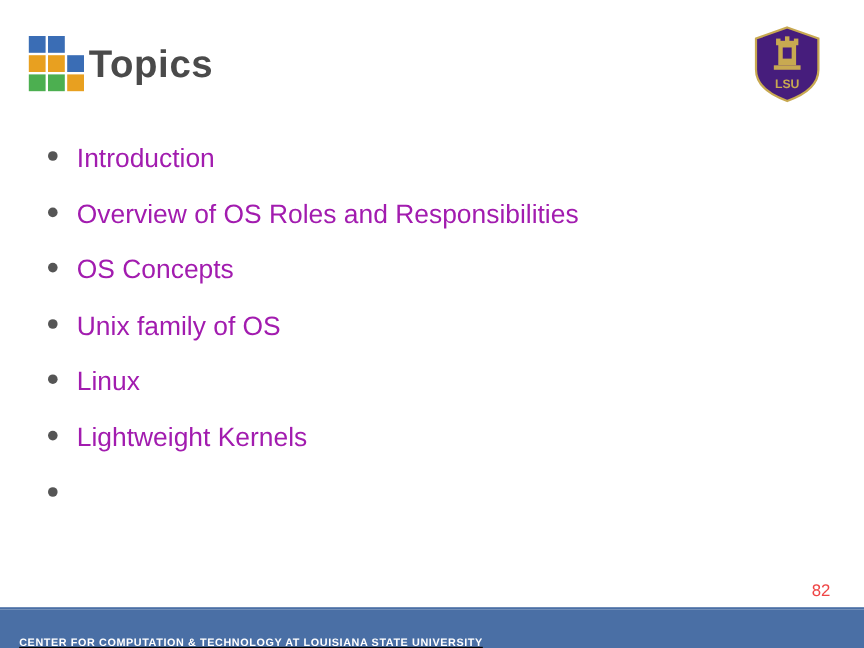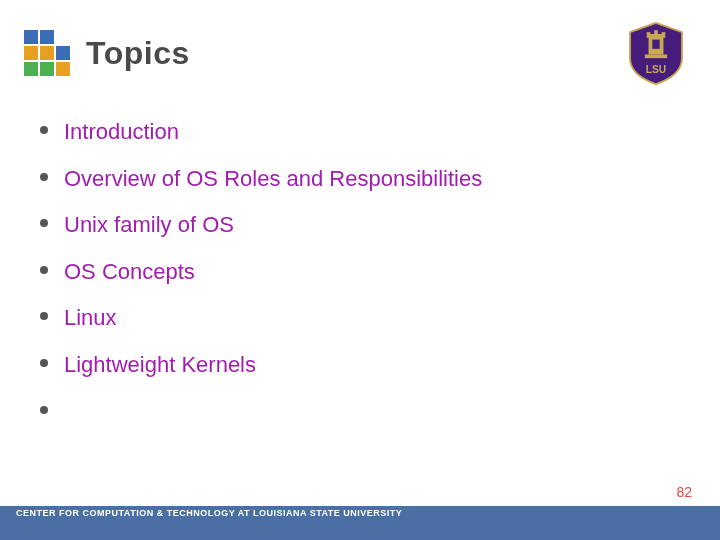--- a/index.html
+++ b/index.html
@@ -26,21 +26,21 @@
     .header {
       display: flex;
       align-items: center;
       padding: 18px 24px 10px 24px;
       justify-content: space-between;
     }
 
     .header-left {
       display: flex;
       align-items: center;
-      gap: 12px;
+      gap: 0;
     }
 
     
     .cct-logo {
       display: grid;
       grid-template-columns: repeat(3, 14px);
       grid-template-rows: repeat(3, 14px);
       gap: 2px;
       margin-right: 4px;
     }
@@ -107,23 +107,24 @@
     .bullet-list li.highlight-item {
       color: #4a7c3f;
       font-weight: 500;
     }
 
     
     .footer {
       height: 32px;
       background: #4a6fa5;
       display: flex;
-      align-items: flex-start;
+      align-items: flex-end;
       justify-content: space-between;
       padding: 0 16px;
+      text-decoration: underline;
     }
 
     .footer-text {
       color: #ffffff;
       font-size: 9px;
       letter-spacing: 0.5px;
       font-weight: bold;
       text-transform: uppercase;
     }
 
@@ -191,25 +192,25 @@
     <li>
           <span class="bullet-dot"></span>
           <span>Introduction</span>
         </li>
         <li>
           <span class="bullet-dot"></span>
           <span>Overview of OS Roles and Responsibilities</span>
         </li>
         <li>
           <span class="bullet-dot"></span>
+          <span>OS Concepts</span>
+        </li>
+        <li>
+          <span class="bullet-dot"></span>
           <span>Unix family of OS</span>
-        </li>
-        <li>
-          <span class="bullet-dot"></span>
-          <span>OS Concepts</span>
         </li>
         <li>
           <span class="bullet-dot"></span>
           <span>Linux</span>
         </li>
         <li>
           <span class="bullet-dot"></span>
           <span>Lightweight Kernels</span>
         </li>
         <li class="highlight-item">

